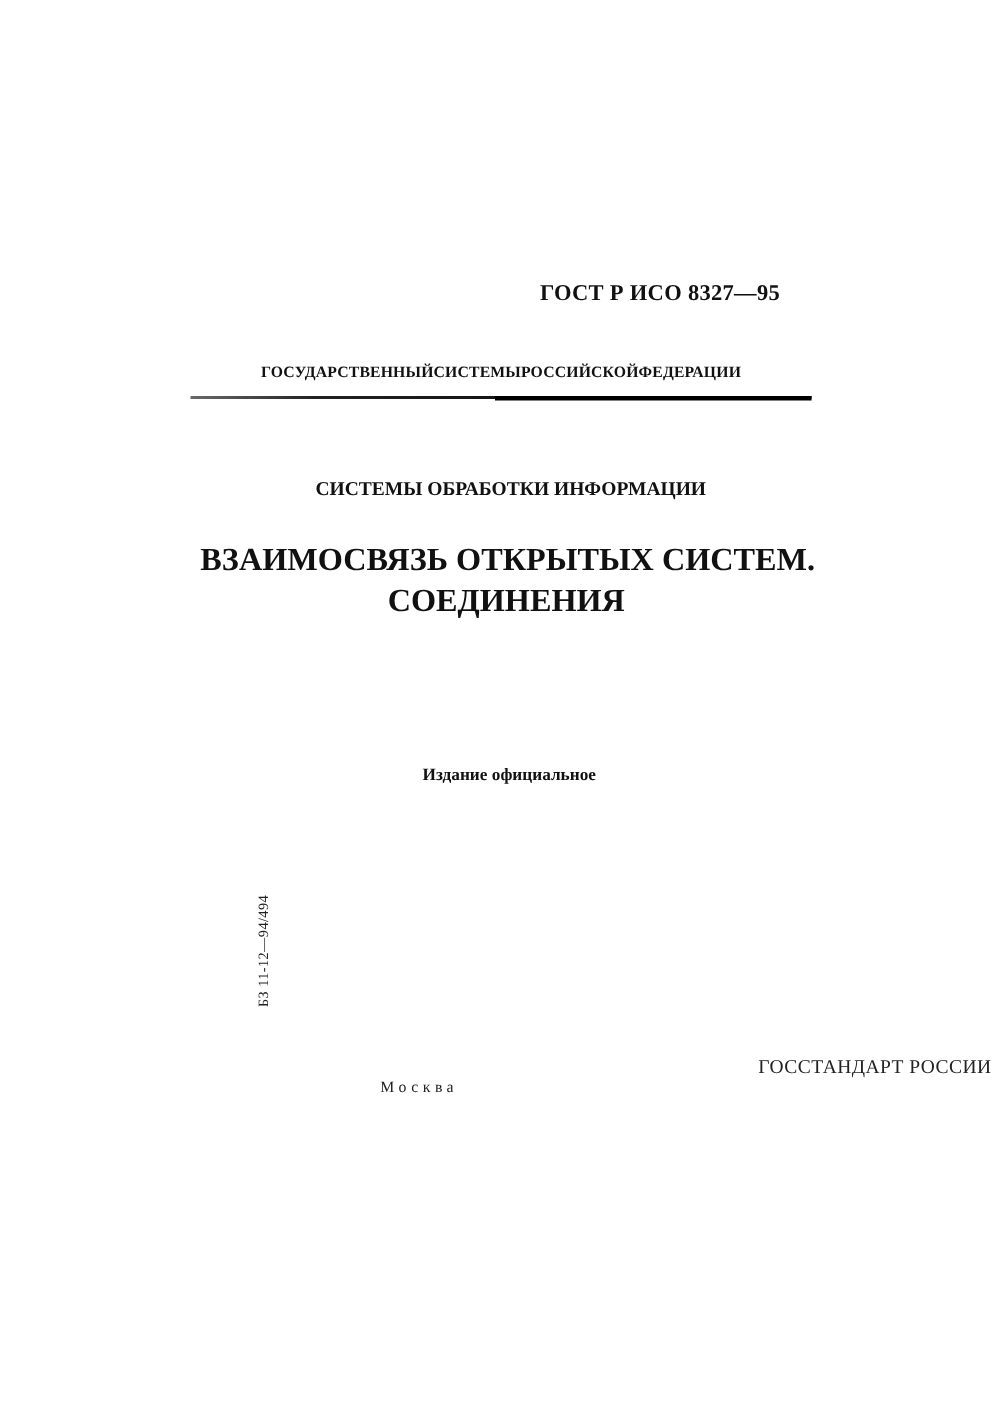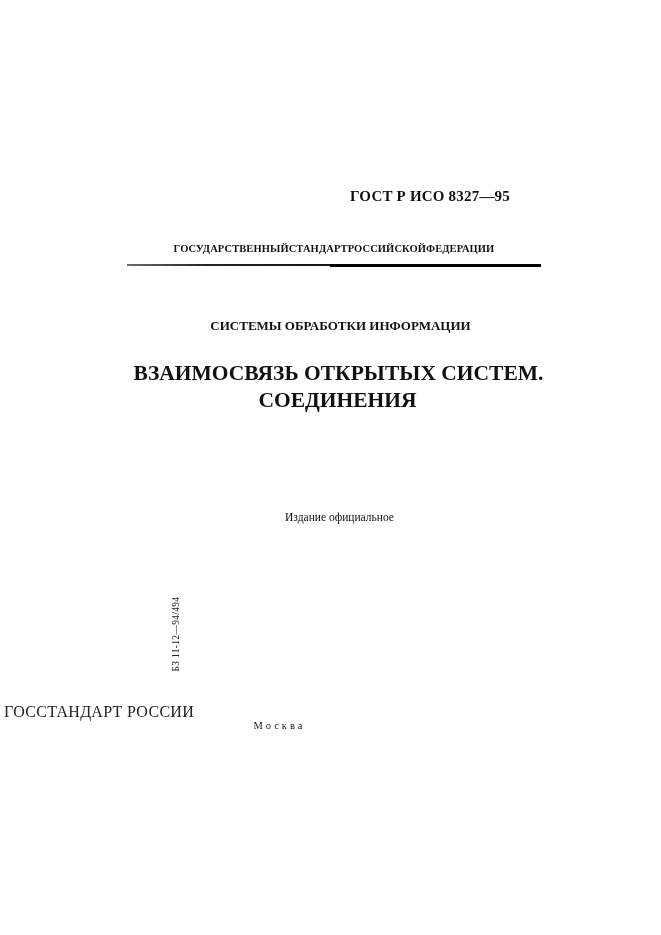--- a/index.html
+++ b/index.html
@@ -14,21 +14,21 @@
       overflow: hidden;
       font-family: "Liberation Serif", "DejaVu Serif", serif;
       color: #111111;
     }
     .abs { position: absolute; }
 
     .designation {
       left: 340px;
       top: 188px;
       width: 180px;
-      text-align: center;
+      text-align: right;
       font-size: 15px;
       font-weight: bold;
       letter-spacing: 0.2px;
       white-space: nowrap;
     }
 
     .standard-line {
       left: 127px;
       top: 243px;
       width: 414px;
@@ -85,21 +85,21 @@
     .main-title .l2 { margin-left: 18px; }
     .main-title .l3 { margin-left: 18px; }
     .main-title .l4 { margin-left: 14px; }
 
     .edition {
       left: 0;
       width: 661px;
       top: 511px;
       text-align: center;
       font-size: 11.5px;
-      font-weight: normal;
+      font-weight: bold;
       white-space: nowrap;
     }
     .edition span { display: inline-block; margin-left: 18px; }
 
     .vertical-code {
       left: 169px;
       top: 590px;
       width: 14px;
       height: 88px;
       display: flex;
@@ -112,22 +112,22 @@
       white-space: nowrap;
       font-size: 9.5px;
       letter-spacing: 0.3px;
       color: #222;
     }
 
     .publisher {
       left: 0;
       width: 661px;
       top: 703px;
-      text-align: left;
-      font-size: 16px;
+      text-align: right;
+      font-size: 13px;
       white-space: nowrap;
       color: #222;
       letter-spacing: 0.3px;
     }
     .publisher span { display: inline-block; margin-left: 4px; }
     .publisher-city {
       left: 0;
       width: 555px;
       top: 720px;
       text-align: center;
@@ -138,21 +138,21 @@
     }
     .publisher-city span { display: inline-block; margin-left: 4px; }
   </style>
 </head>
 <body>
 
 <div class="abs designation">ГОСТ Р ИСО 8327—95</div>
 
 <div class="abs standard-line">
   <span>ГОСУДАРСТВЕННЫЙ</span>
-  <span>СТАНДАРТ</span>
+  <span>СИСТЕМЫ</span>
   <span>РОССИЙСКОЙ</span>
   <span>ФЕДЕРАЦИИ</span>
 </div>
 
 <div class="abs rule"></div>
 <div class="abs rule-thick"></div>
 
 <div class="abs series-title">
   <span>СИСТЕМЫ ОБРАБОТКИ ИНФОРМАЦИИ</span>
 </div>

